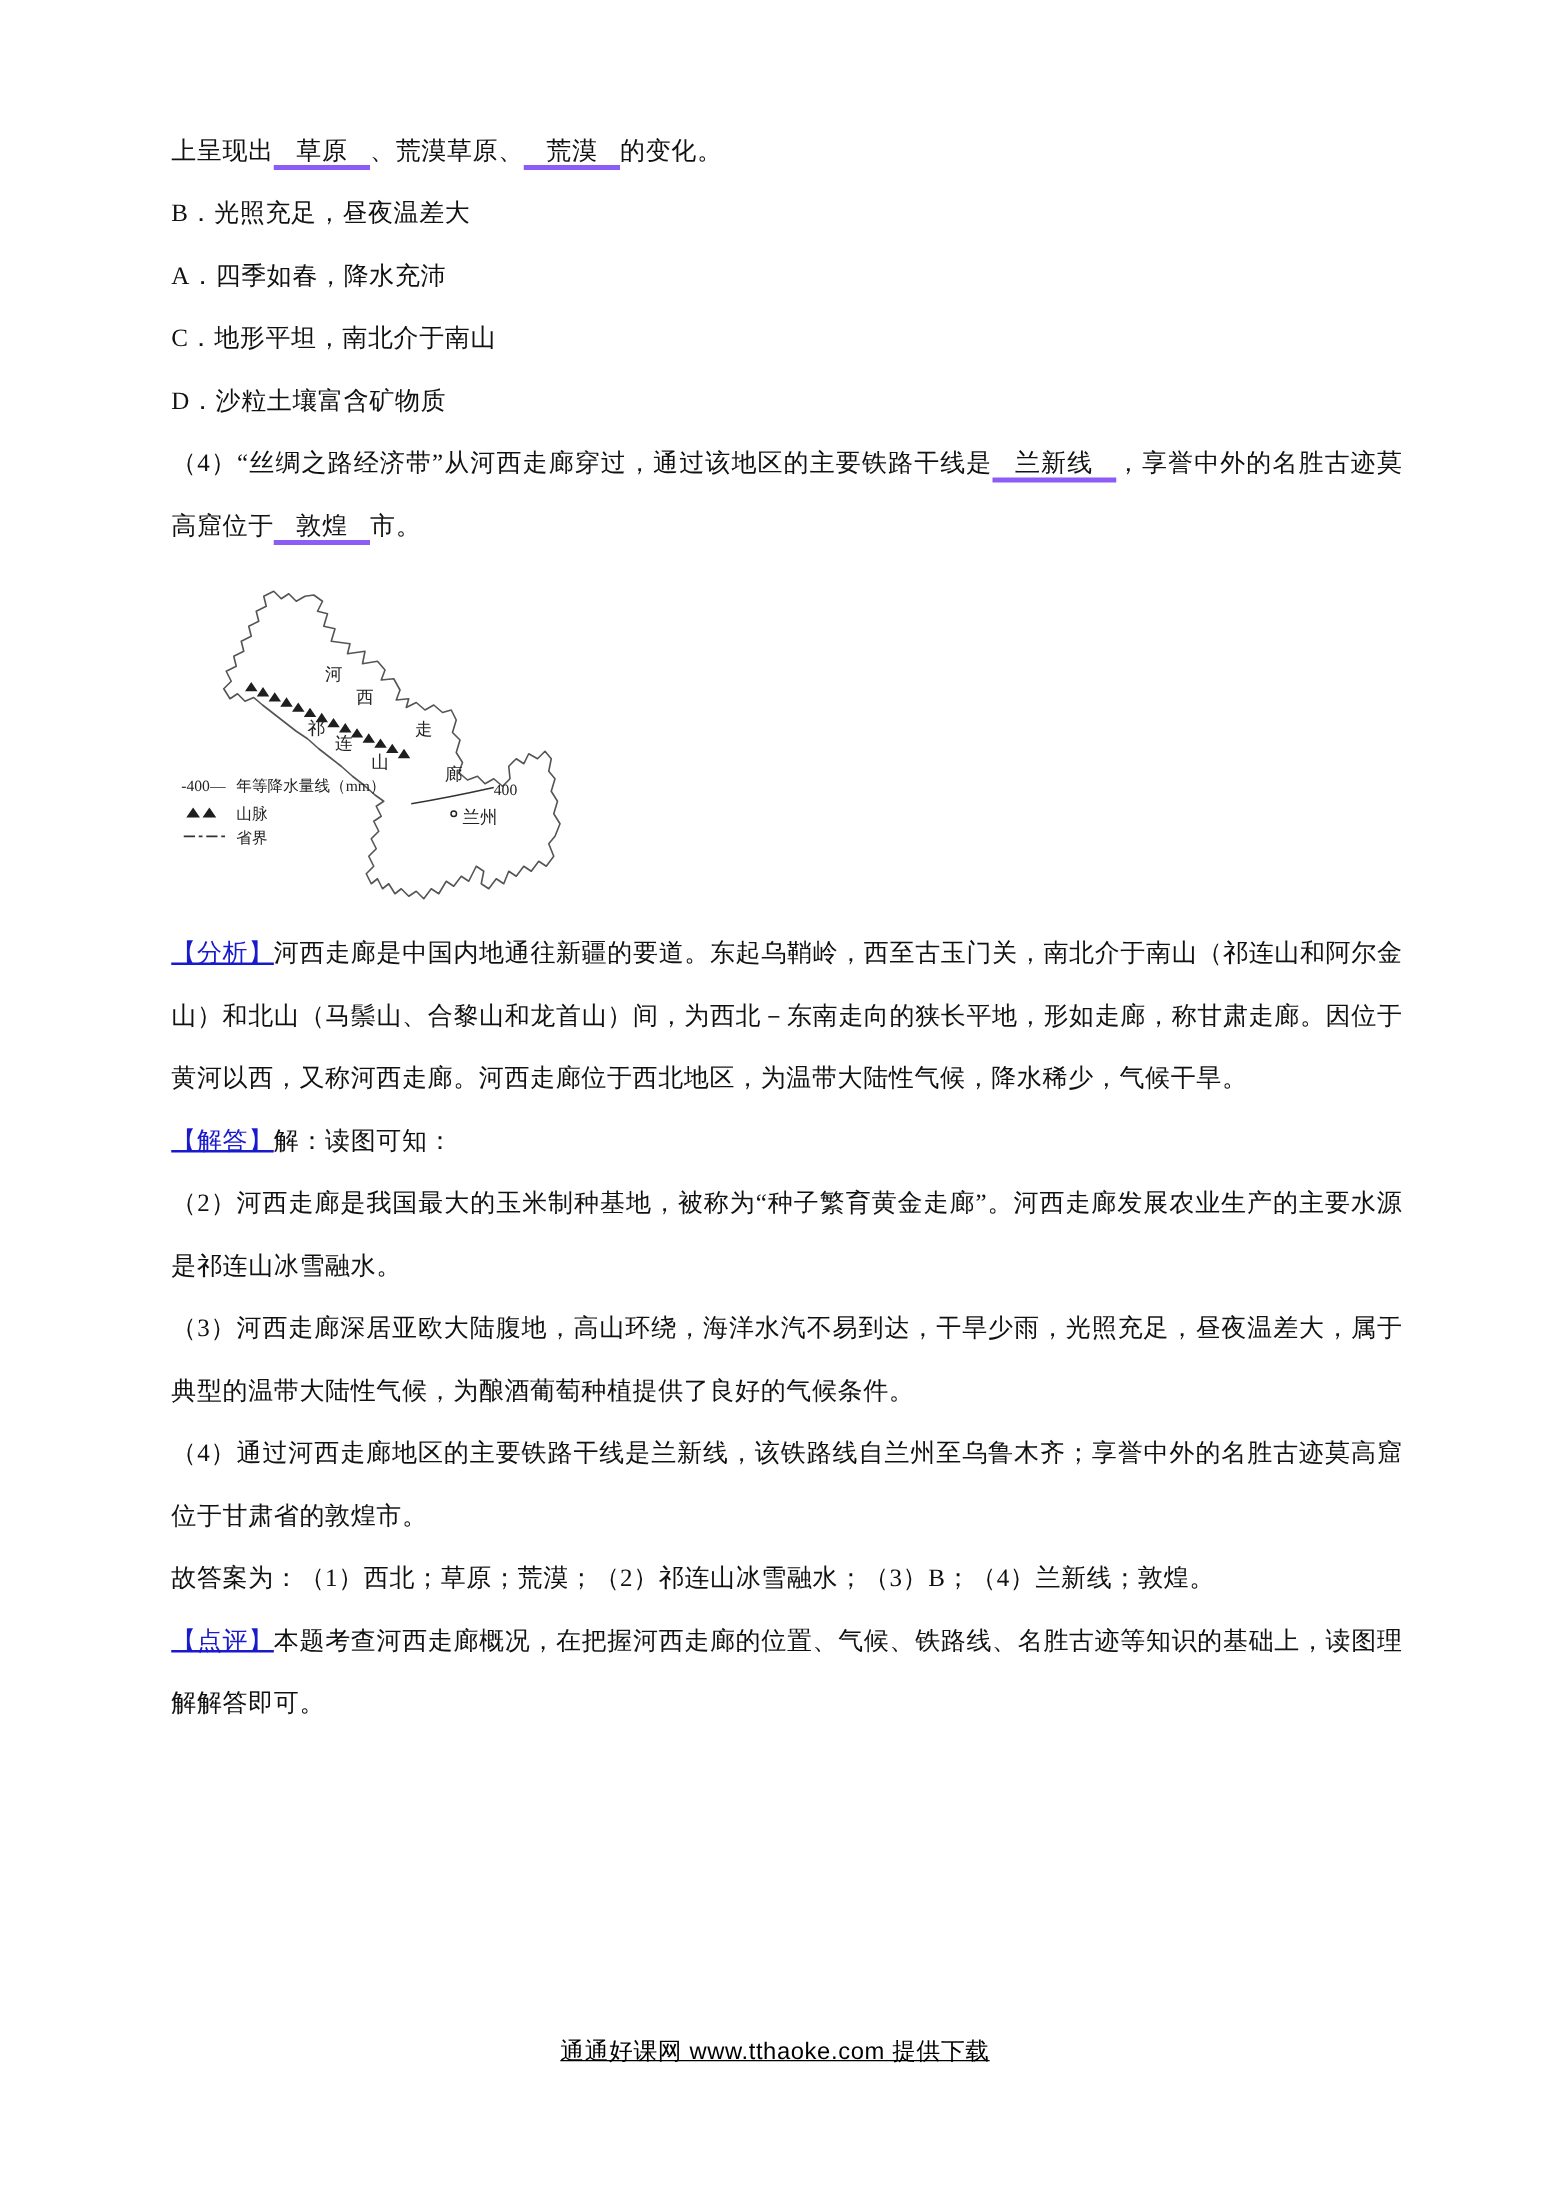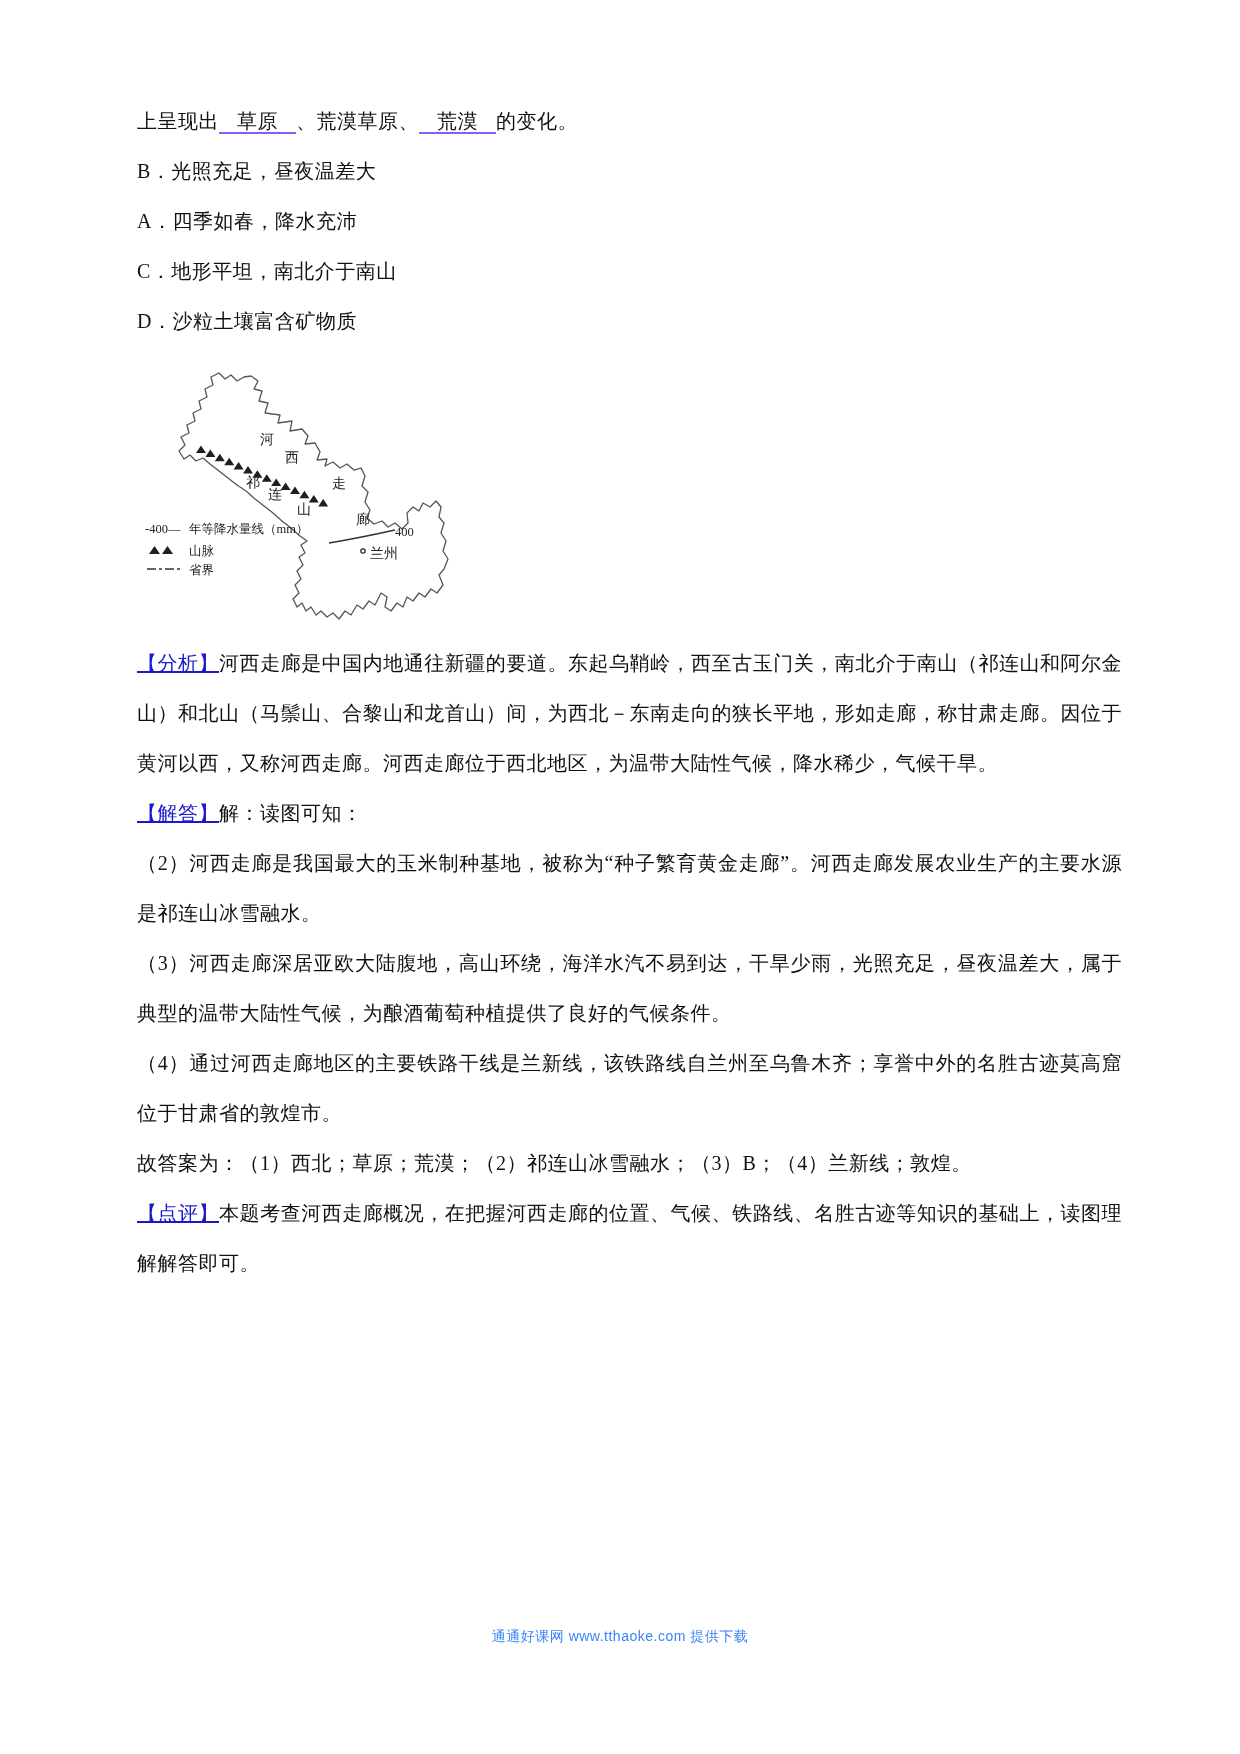--- a/index.html
+++ b/index.html
@@ -20,21 +20,21 @@
   }
   p.doc-line {
     margin: 0;
     font-size: 20px;
     line-height: 50px;
     letter-spacing: 0.5px;
     text-align: justify;
     color: #111111;
   }
   .blank {
-    border-bottom: 2px solid #8b5cf6;
+    border-bottom: 4px solid #8b5cf6;
     padding: 0 18px;
     white-space: nowrap;
   }
   .blank-small {
     border-bottom: 2px solid #000000;
     padding: 0 14px;
     white-space: nowrap;
   }
   .label-blue {
     color: #1a1acd;
@@ -79,40 +79,42 @@
   .legend-line {
     stroke: #333333;
     stroke-width: 1.4;
   }
   .page-footer {
     position: absolute;
     left: 0;
     right: 0;
     top: 1628px;
     text-align: center;
-    font-size: 14px;
+    font-size: 19px;
     letter-spacing: 0.5px;
-    color: #3b82f6;
+    color: #000000;
     font-family: "Liberation Sans", "DejaVu Sans", sans-serif;
+    text-decoration: underline;
   }
 </style>
 </head>
 <body>
 
 <div class="content">
 
   <p class="doc-line"><span>上呈现出</span><span class="blank">草原</span><span>、荒漠草原、</span><span class="blank">荒漠</span><span>的变化。</span></p>
 
 
 
   <p class="doc-line">B．光照充足，昼夜温差大</p>
   <p class="doc-line">A．四季如春，降水充沛</p>
   <p class="doc-line">C．地形平坦，南北介于南山</p>
   <p class="doc-line">D．沙粒土壤富含矿物质</p>
 
+  <p class="doc-line"><span>（4）“丝绸之路经济带”从河西走廊穿过，通过该地区的主要铁路干线是</span><span class="blank">兰新线</span><span>，享誉中外的名胜古迹莫高窟位于</span><span class="blank">敦煌</span><span>市。</span></p>
 
   <div class="map-block">
     <svg width="312" height="272" viewBox="0 0 312 272">
       <path class="outline" d="M110,18 L117,23 113,31 121,33 118,43 127,45 124,55 139,57 137,65 151,63 149,73 161,71
            167,78 164,86 174,85 179,94 176,102 186,101
            184,108 192,104 199,110 206,106 213,112 220,110 224,118 221,128 227,134 224,144 229,152 226,160
            233,166 241,163 247,169 254,165
            261,171 267,165 266,155 272,149 278,153 282,145 289,149 295,143 300,149 298,159 303,165 300,175 305,183 302,193 307,201 303,211 298,217 302,227 296,235 290,231 284,239 278,235 272,243 266,239 262,249 256,245 250,253 244,249 246,239 240,235
            234,247 228,243 222,251 216,247 210,257 204,253 198,261 192,255 186,259 180,253 175,257 170,249 165,253 161,245 156,249 152,241 158,235 154,227 160,221 156,213 162,207 158,199 164,195 160,187 166,183
            159,178 150,170 141,163 132,155 123,148 114,141 105,133 96,127 87,120 78,113 69,106 62,100

